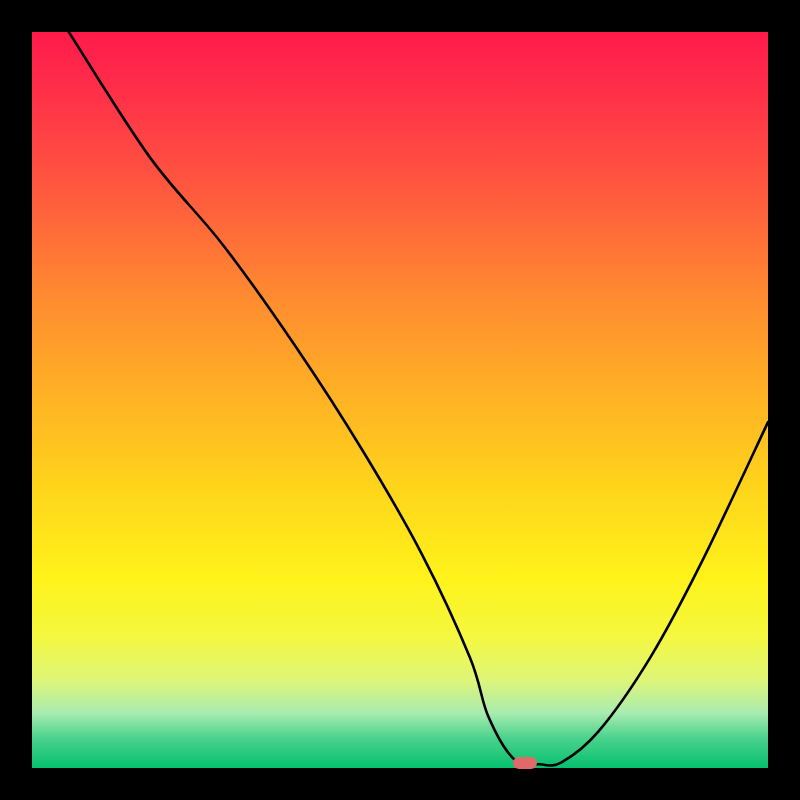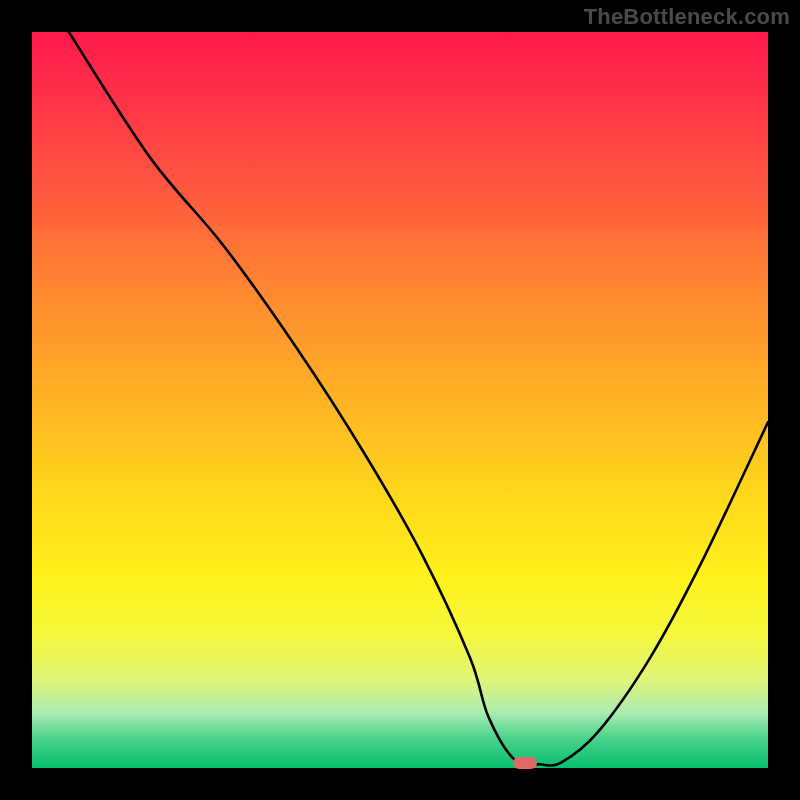--- a/index.html
+++ b/index.html
@@ -66,21 +66,20 @@
     border-radius: 6px;
     z-index: 6;
     transform: translate(-50%, -50%);
   }
 </style>
 </head>
 <body>
 
 <div class="outer">
 
-  <div class="watermark">TheBottleneck.com</div>
 
   <div class="plot">
 
     <svg class="curve" viewBox="0 0 736 736" preserveAspectRatio="none">
       <path fill="none" stroke="#000000" stroke-width="2.6" stroke-linecap="round" stroke-linejoin="round" d="M 36.80 0.00 C 50.29 20.85, 92.00 89.55, 117.76 125.12 C 143.52 160.69, 166.83 181.55, 191.36 213.44 C 215.89 245.33, 241.65 282.13, 264.96 316.48 C 288.27 350.83, 310.35 385.17, 331.20 419.52 C 352.05 453.87, 372.29 488.21, 390.08 522.56 C 407.87 556.91, 426.88 598.61, 437.92 625.60 C 448.96 652.59, 448.96 667.55, 456.32 684.48 C 463.68 701.41, 473.49 719.19, 482.08 727.17 C 490.67 735.14, 499.87 731.83, 507.84 732.32 C 515.81 732.81, 520.11 735.63, 529.92 730.11 C 539.73 724.59, 552.00 716.62, 566.72 699.20 C 581.44 681.78, 601.07 653.81, 618.24 625.60 C 635.41 597.39, 650.13 569.17, 669.76 529.92 C 689.39 490.67, 724.96 413.39, 736.00 390.08"></path>
     </svg>
 
     <div class="marker" style="left: 493.12px; top: 730.848px; background: rgb(224, 106, 106);"></div>
 
   </div>

